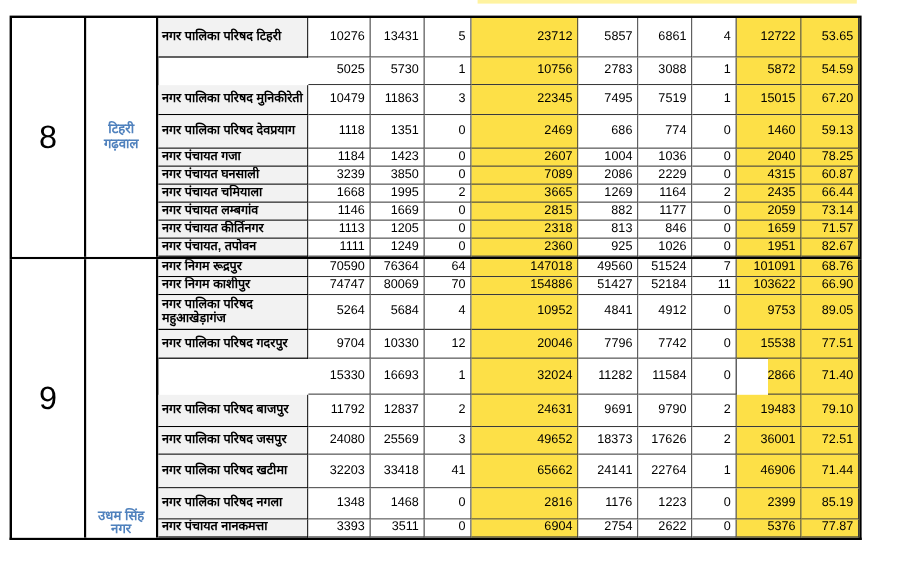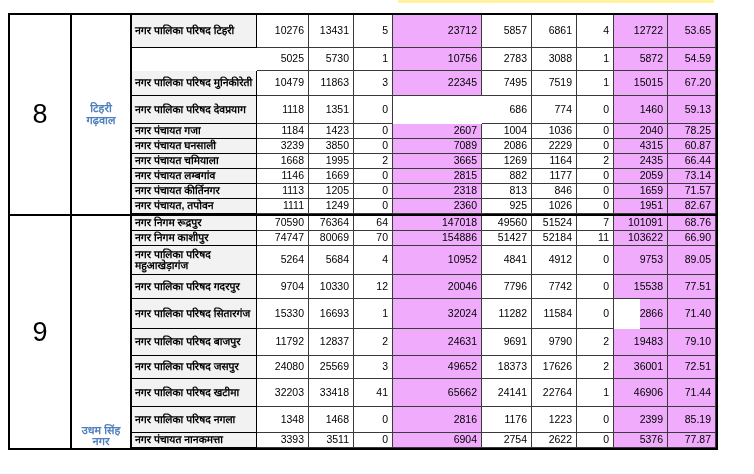--- a/index.html
+++ b/index.html
@@ -58,21 +58,21 @@
     padding: 1px 3px;
     border-right: 1.5px solid #000;
     border-bottom: 1.5px solid #000;
     text-align: left;
   }
   .num {
     justify-content: flex-end;
     padding-right: 4px;
     font-size: 10.5px;
   }
-  .yellow { background: #f0abfc; }
+  .yellow { background: #fde047; }
 </style>
 </head>
 <body>
 
 <div id="screen">
   <div id="prev-row-sliver"></div>
   <div id="results-table">
       <div class="section" style="grid-template-columns: 62px 60px 125px 52px 45px 39px 89px 50px 45px 37px 54px 48px; grid-template-rows: 33px 23px 25px 28px 15px 15px 15px 15px 15px 15px;">
         <div class="cell serial" style="grid-area: 1 / 1 / span 10;">
           <span>8</span>
@@ -172,20 +172,23 @@
         </div>
         <div class="cell num" style="grid-area: 4 / 4;">
           <span>1118</span>
         </div>
         <div class="cell num" style="grid-area: 4 / 5;">
           <span>1351</span>
         </div>
         <div class="cell num" style="grid-area: 4 / 6;">
           <span>0</span>
         </div>
+        <div class="cell num yellow" style="grid-area: 4 / 7;">
+          <span>2469</span>
+        </div>
         <div class="cell num" style="grid-area: 4 / 8;">
           <span>686</span>
         </div>
         <div class="cell num" style="grid-area: 4 / 9;">
           <span>774</span>
         </div>
         <div class="cell num" style="grid-area: 4 / 10;">
           <span>0</span>
         </div>
         <div class="cell num yellow" style="grid-area: 4 / 11;">
@@ -494,23 +497,20 @@
           <span>7742</span>
         </div>
         <div class="cell num" style="grid-area: 4 / 10;">
           <span>0</span>
         </div>
         <div class="cell num yellow" style="grid-area: 4 / 11;">
           <span>15538</span>
         </div>
         <div class="cell num yellow" style="grid-area: 4 / 12;">
           <span>77.51</span>
-        </div>
-        <div class="cell name" style="grid-area: 5 / 3;">
-          <span>नगर पालिका परिषद सितारगंज</span>
         </div>
         <div class="cell num" style="grid-area: 5 / 4;">
           <span>15330</span>
         </div>
         <div class="cell num" style="grid-area: 5 / 5;">
           <span>16693</span>
         </div>
         <div class="cell num" style="grid-area: 5 / 6;">
           <span>1</span>
         </div>

